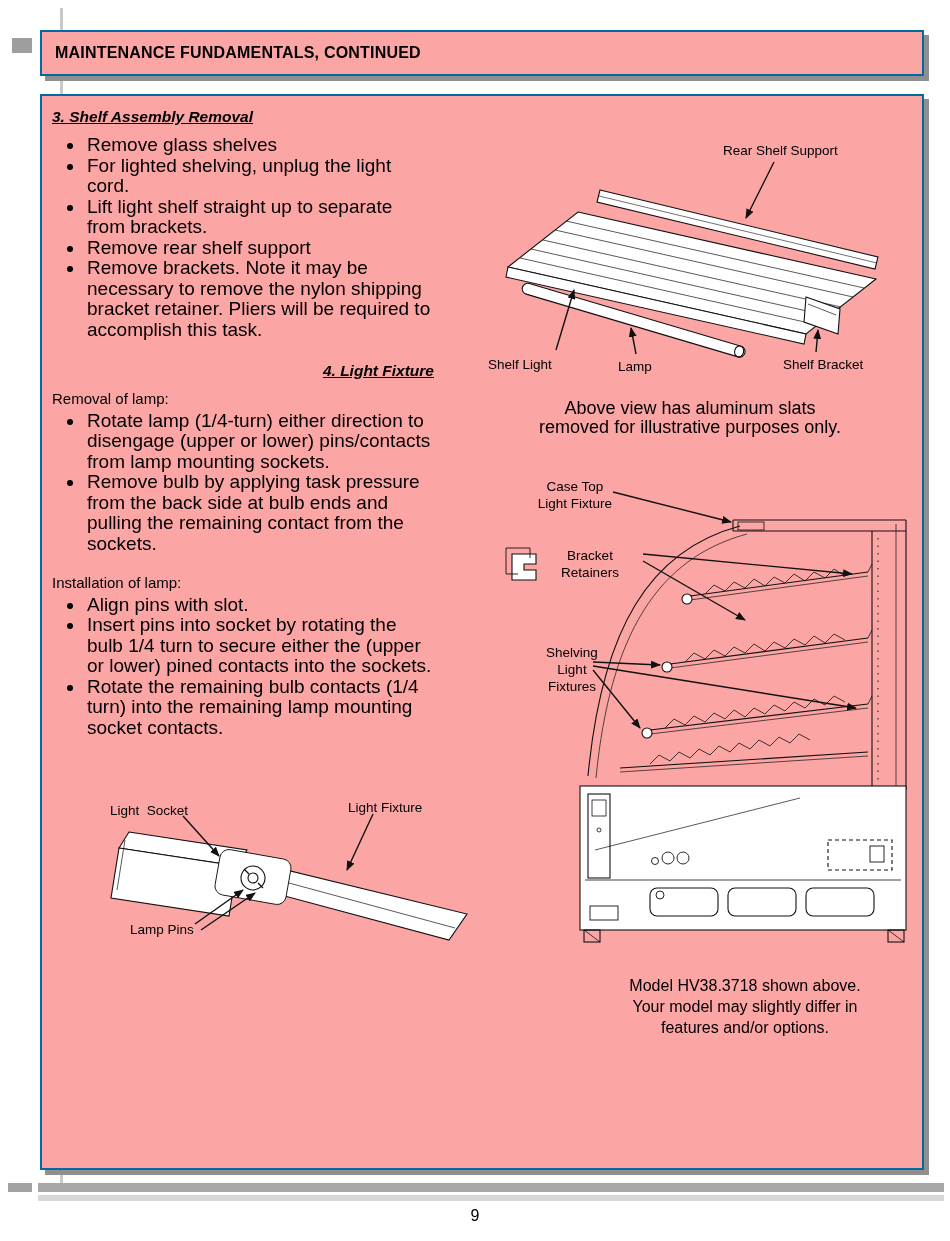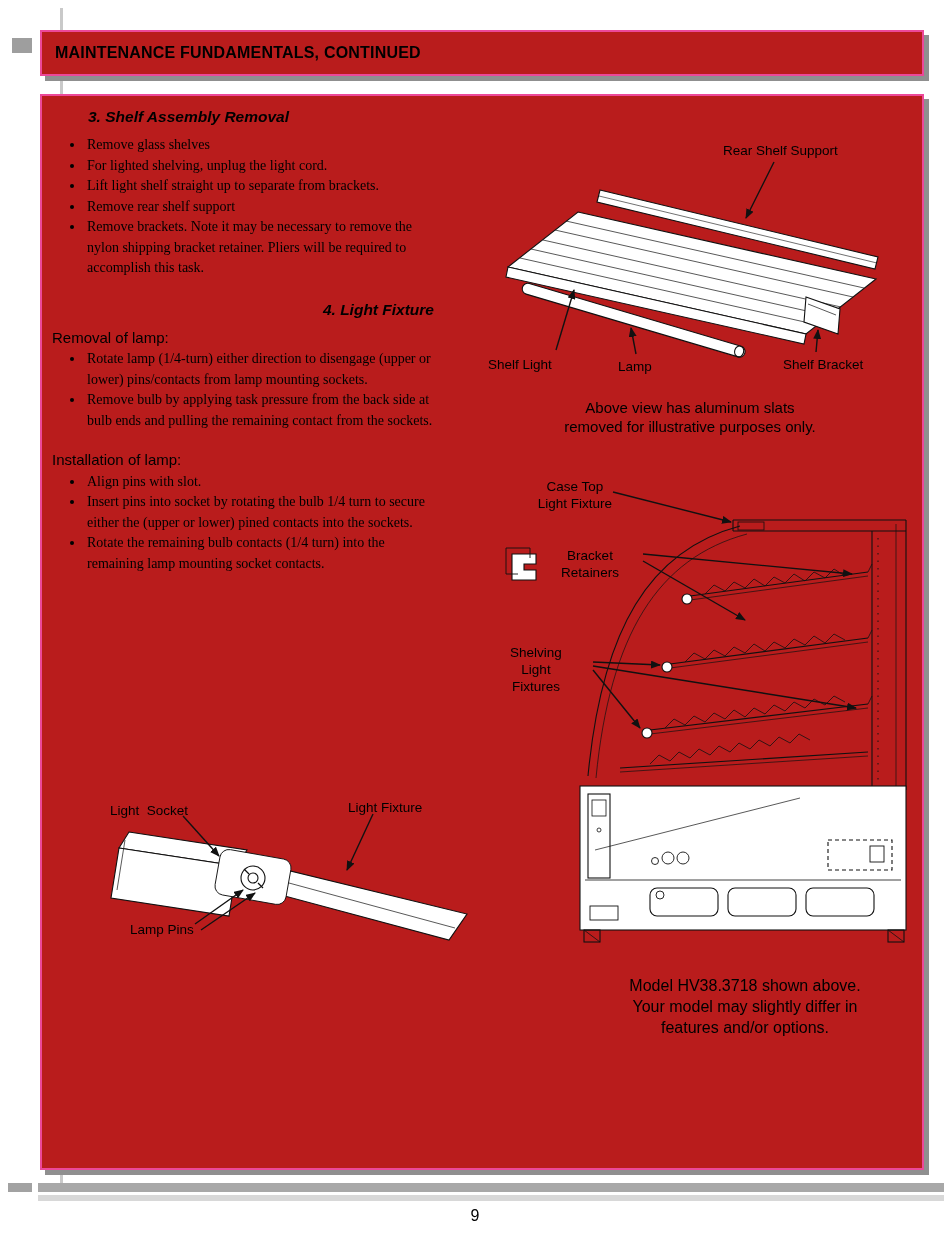--- a/index.html
+++ b/index.html
@@ -8,39 +8,39 @@
   .abs { position: absolute; }
 
   
   .corner-chip { position: absolute; left: 12px; top: 38px; width: 20px; height: 15px; background: #9e9e9e; }
   .vline { position: absolute; left: 60px; top: 8px; width: 3px; height: 1180px; background: #c9c9c9; }
   .bottom-chip { position: absolute; left: 8px; top: 1183px; width: 24px; height: 9px; background: #a2a2a2; }
   .bottom-bar1 { position: absolute; left: 38px; top: 1183px; width: 906px; height: 9px; background: #a8a8a8; }
   .bottom-bar2 { position: absolute; left: 38px; top: 1195px; width: 906px; height: 6px; background: #d8d8d8; }
 
   
-  .frame { position: absolute; background: #b91c1c; border: 2px solid #ec4899; box-shadow: 5px 5px 0 #8f8f8f; }
+  .frame { position: absolute; background: #fca5a5; border: 2px solid #0369a1; box-shadow: 5px 5px 0 #8f8f8f; }
   .header-box { left: 40px; top: 30px; width: 884px; height: 46px; }
   .header-title { font-weight: bold; font-size: 16px; line-height: 42px; padding-left: 13px; letter-spacing: 0.2px; }
   .main-box { left: 40px; top: 94px; width: 884px; height: 1076px; }
 
   
   .text-col { position: absolute; left: 52px; top: 108px; width: 382px; }
-  .sec-heading { font-size: 15.5px; font-weight: bold; font-style: italic; margin-bottom: 9px; margin-left: 36px; }
+  .sec-heading { font-size: 15.5px; font-weight: bold; font-style: italic; text-decoration: underline; margin-bottom: 9px; }
   .sec-heading.second { margin-top: 22px; text-align: right; }
-  .text-col ul { list-style: disc; padding-left: 33px; font-size: 14px; line-height: 20.5px; font-family: Liberation Serif, serif; }
+  .text-col ul { list-style: disc; padding-left: 33px; font-size: 19px; line-height: 20.5px; }
   .text-col li { padding-left: 2px; }
   .plain-label { font-size: 15px; line-height: 20.5px; margin-top: 2px; margin-bottom: 1px; }
   .plain-label.gap { margin-top: 19px; }
 
   
   .dlabel { position: absolute; font-size: 13.5px; line-height: 17px; white-space: pre-wrap; }
   .dlabel.center { text-align: center; }
   .caption { position: absolute; text-align: center; white-space: pre-wrap; }
-  .caption1 { left: 510px; top: 399px; width: 360px; font-size: 15px; line-height: 18.5px; }
+  .caption1 { left: 510px; top: 399px; width: 360px; font-size: 18px; line-height: 18.5px; }
   .caption2 { left: 563px; top: 975px; width: 364px; font-size: 16px; line-height: 21px; }
 
   .page-num { position: absolute; left: 0; top: 1207px; width: 100%; text-align: center; font-size: 16px; }
 
   svg { overflow: visible; }
 </style>
 </head>
 <body>
 
 <div class="corner-chip"></div>
@@ -187,21 +187,21 @@
     <line x1="143" y1="93" x2="245" y2="152" marker-end="url(#ah2)"></line>
     <line x1="93" y1="194" x2="160" y2="197" marker-end="url(#ah2)"></line>
     <line x1="93" y1="202" x2="140" y2="260" marker-end="url(#ah2)"></line>
     <line x1="93" y1="198" x2="356" y2="240" marker-end="url(#ah2)"></line>
   </g>
 </svg>
 <div class="dlabel center" style="left:520px; top:478px; width:110px;">Case Top
 Light Fixture</div>
 <div class="dlabel center" style="left:540px; top:547px; width:100px;">Bracket
 Retainers</div>
-<div class="dlabel center" style="left:490px; top:644px; width:92px;">Shelving
+<div class="dlabel center" style="left:526px; top:644px; width:92px;">Shelving
 Light
 Fixtures</div>
 <div class="caption caption2">Model HV38.3718 shown above.
 Your model may slightly differ in
 features and/or options.</div>
 
 <svg class="abs" style="left:95px; top:790px;" width="390" height="168" viewBox="0 0 390 168">
   <defs>
     <marker id="ah3" markerUnits="userSpaceOnUse" markerWidth="10" markerHeight="8" refX="9" refY="4" orient="auto">
       <path d="M0,0 L10,4 L0,8 Z" fill="#111"></path>

